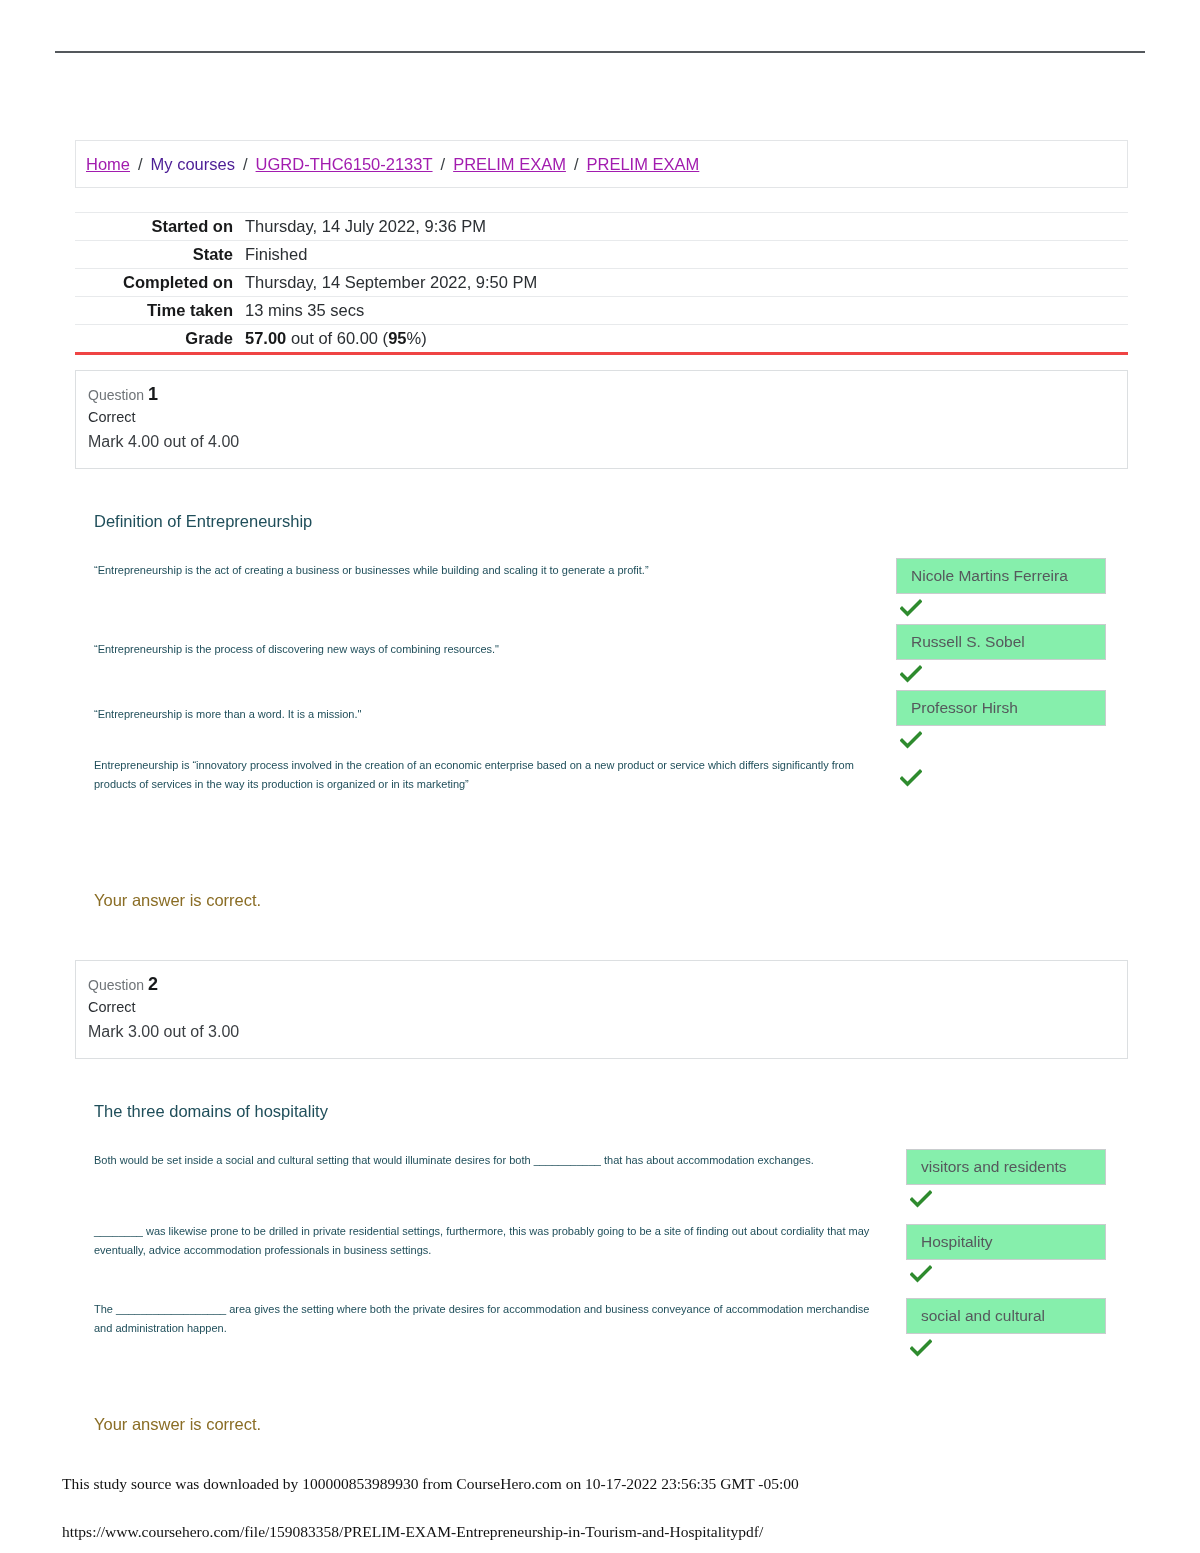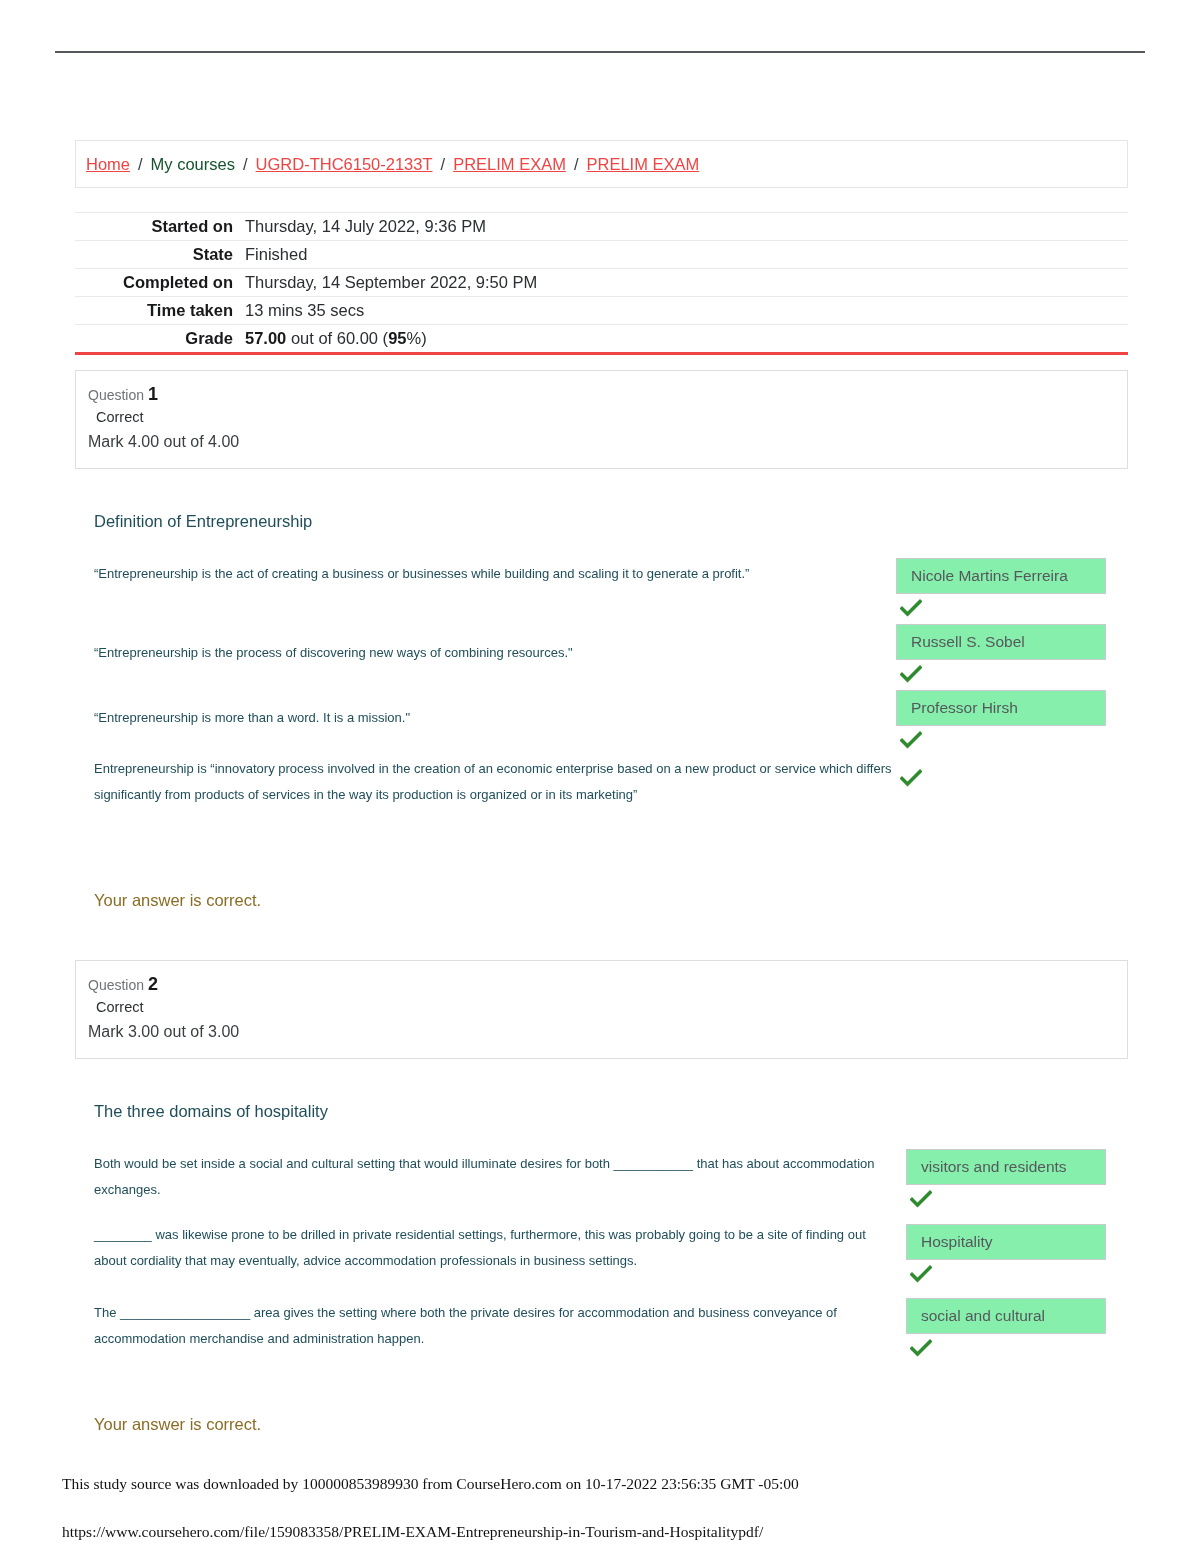--- a/index.html
+++ b/index.html
@@ -36,25 +36,25 @@
     height: 48px;
     border: 1px solid #e3e5e7;
     background: #ffffff;
     display: flex;
     align-items: center;
     padding-left: 10px;
   }
   .crumb {
     font-size: 16.5px;
     line-height: 20px;
-    color: #14532d;
+    color: #4c1d95;
     white-space: nowrap;
   }
   .crumb.link {
-    color: #ef4444;
+    color: #a21caf;
     text-decoration: underline;
     cursor: pointer;
   }
   .crumb-sep {
     font-size: 16.5px;
     color: #3b4044;
     margin: 0 8px;
   }
 
   
@@ -100,39 +100,38 @@
   }
   .qbox .q-num b {
     font-size: 18px;
     font-weight: bold;
     color: #17191b;
   }
   .qbox .q-state {
     font-size: 14.5px;
     color: #2b2f33;
     line-height: 26px;
-    margin-left: 8px;
   }
   .qbox .q-mark {
     font-size: 16px;
     color: #3a3e42;
     line-height: 24px;
   }
 
   
   .qbody { position: absolute; left: 94px; }
   .q-title {
     font-size: 16.5px;
     color: #1f4e5a;
     line-height: 22px;
   }
   .stmt {
     position: absolute;
-    font-size: 13px;
-    line-height: 26px;
+    font-size: 11px;
+    line-height: 19px;
     color: #1f4e5a;
   }
   .feedback {
     position: absolute;
     left: 94px;
     font-size: 16.5px;
     color: #8a6d25;
     line-height: 22px;
   }
 

